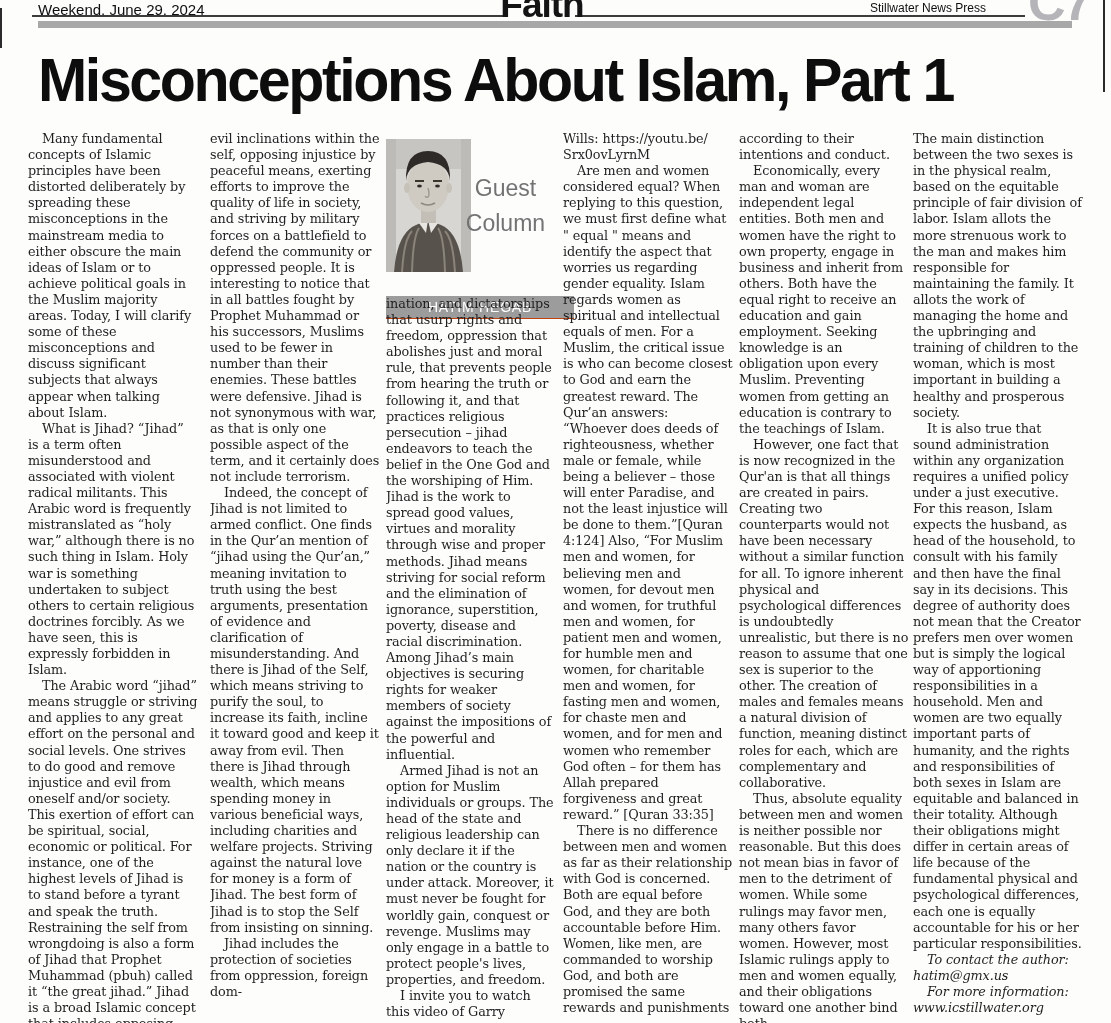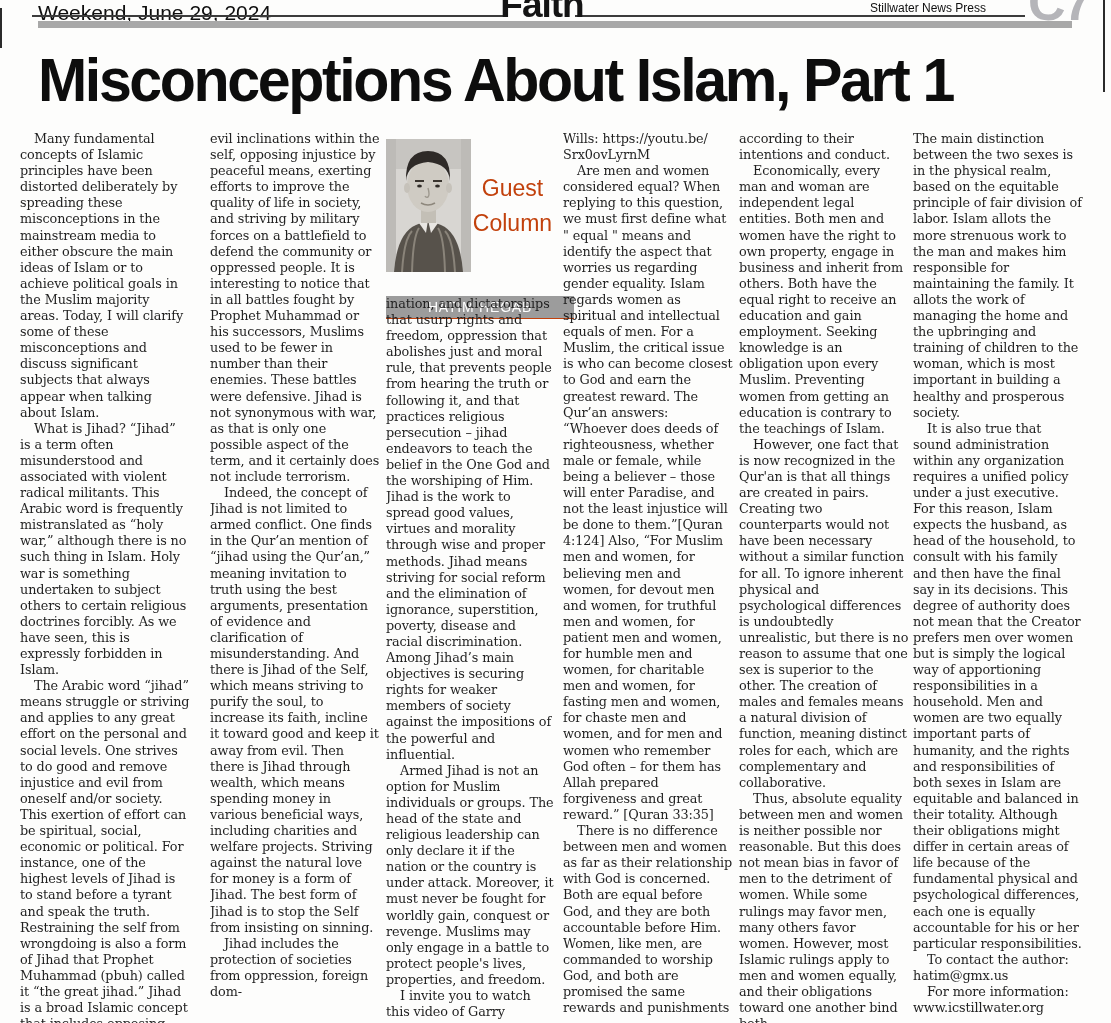--- a/index.html
+++ b/index.html
@@ -4,21 +4,21 @@
 <style>
   html,body { margin:0; padding:0; background:#ffffff; }
   .page {
     position:relative; width:1111px; height:1023px;
     background:#fdfdfc; overflow:hidden;
     font-family:"DejaVu Serif", serif; color:var(--ink,#1f1f1f);
   }
   
   .mast-date {
     position:absolute; left:38px; top:1px;
-    font-family:"Liberation Sans", sans-serif; font-size:21px; color:#0f0f0f;
+    font-family:"Liberation Sans", sans-serif; font-size:15px; color:#0f0f0f;
   }
   .mast-rule-left { position:absolute; left:32px; top:15px; width:473px; height:2px; background:#3c3c3c; }
   .mast-rule-right { position:absolute; left:575px; top:15px; width:450px; height:2px; background:#3c3c3c; }
   .mast-bar { position:absolute; left:38px; top:21px; width:1034px; height:7px; background:var(--bar-gray,#a8a8a8); }
   .mast-section {
     position:absolute; left:482px; top:-14px; width:120px; text-align:center;
     font-family:"Liberation Sans", sans-serif; font-weight:bold; font-size:37px;
     letter-spacing:-1px; color:#141414; line-height:1;
   }
   .mast-paper {
@@ -40,34 +40,34 @@
     transform:scaleX(0.97); transform-origin:left center;
   }
   
   .col {
     position:absolute; top:131px; width:170px; height:892px; overflow:hidden;
     font-size:12.8px; line-height:16.1px; letter-spacing:-0.1px;
     text-align:left; hyphens:auto; overflow-wrap:anywhere;
   }
   .col p { margin:0; }
   .col p.indent { text-indent:14px; }
-  .col p.italic { }
-  #col-1 { left:20px; }
+  .col p.italic { font-style:italic; }
+  #col-1 { left:28px; }
   #col-2 { left:210px; }
   #col-3 { left:386px; top:296px; height:825px; }
   #col-4 { left:563px; }
   #col-5 { left:739px; }
   #col-6 { left:913px; }
   
   .guest-card { position:absolute; left:386px; top:139px; width:168px; height:156px; }
   .guest-photo { position:absolute; left:0; top:0; width:85px; height:133px; display:block; }
   .guest-label {
-    position:absolute; left:85px; top:0; width:83px; height:133px;
+    position:absolute; left:78px; top:0; width:83px; height:133px;
     display:flex; align-items:center; justify-content:center; text-align:center;
-    font-family:"Liberation Sans", sans-serif; font-size:23px; line-height:1.5; color:#c2410c;
+    font-family:"Liberation Sans", sans-serif; font-size:23px; line-height:1.5; color:#737373;
   }
   .guest-banner {
     position:absolute; left:0; top:133px; width:188px; height:22px;
     background:var(--banner-gray,#9c9c9c); border-bottom:1px solid #c2410c;
     display:flex; align-items:center; justify-content:center;
     font-family:"Liberation Sans", sans-serif; font-size:14px; letter-spacing:0.8px; color:#ffffff;margin-top:24px;
   }
 </style>
 </head>
 <body>

